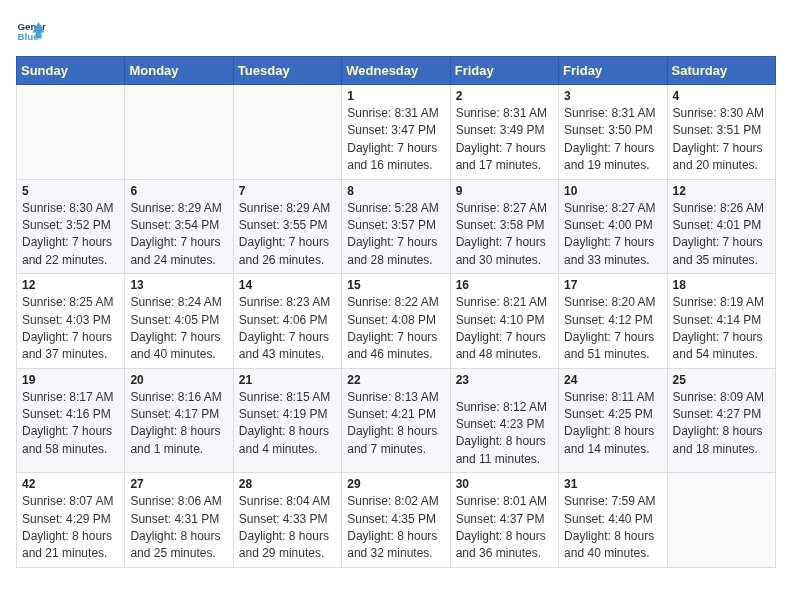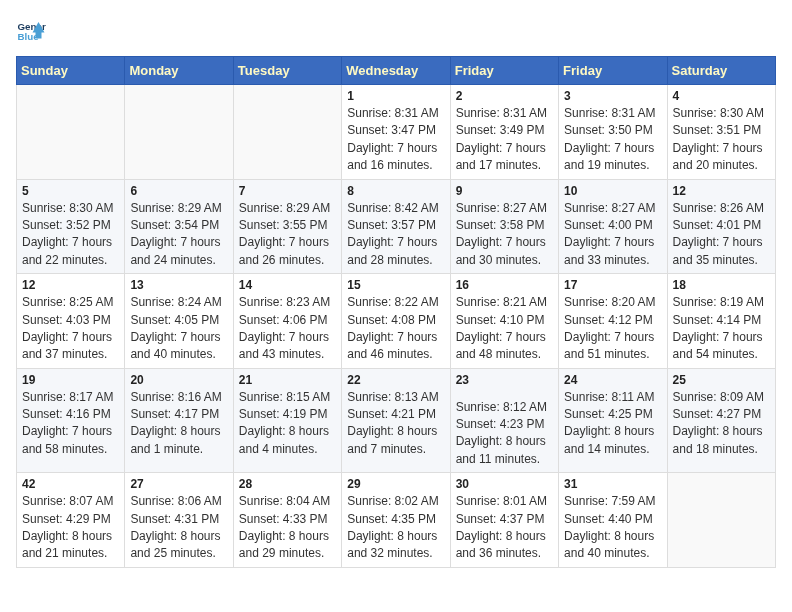--- a/index.html
+++ b/index.html
@@ -159,21 +159,21 @@
         </td>
         <td>
           <span class="day-num">7</span>
           <div class="day-content" style="white-space: pre-line;">Sunrise: 8:29 AM
 Sunset: 3:55 PM
 Daylight: 7 hours
 and 26 minutes.</div>
         </td>
         <td>
           <span class="day-num">8</span>
-          <div class="day-content" style="white-space: pre-line;">Sunrise: 8:42 AM
+          <div class="day-content" style="white-space: pre-line;">Sunrise: 5:28 AM
 Sunset: 3:57 PM
 Daylight: 7 hours
 and 28 minutes.</div>
         </td>
         <td>
           <span class="day-num">9</span>
           <div class="day-content" style="white-space: pre-line;">Sunrise: 8:27 AM
 Sunset: 3:58 PM
 Daylight: 7 hours
 and 30 minutes.</div>

